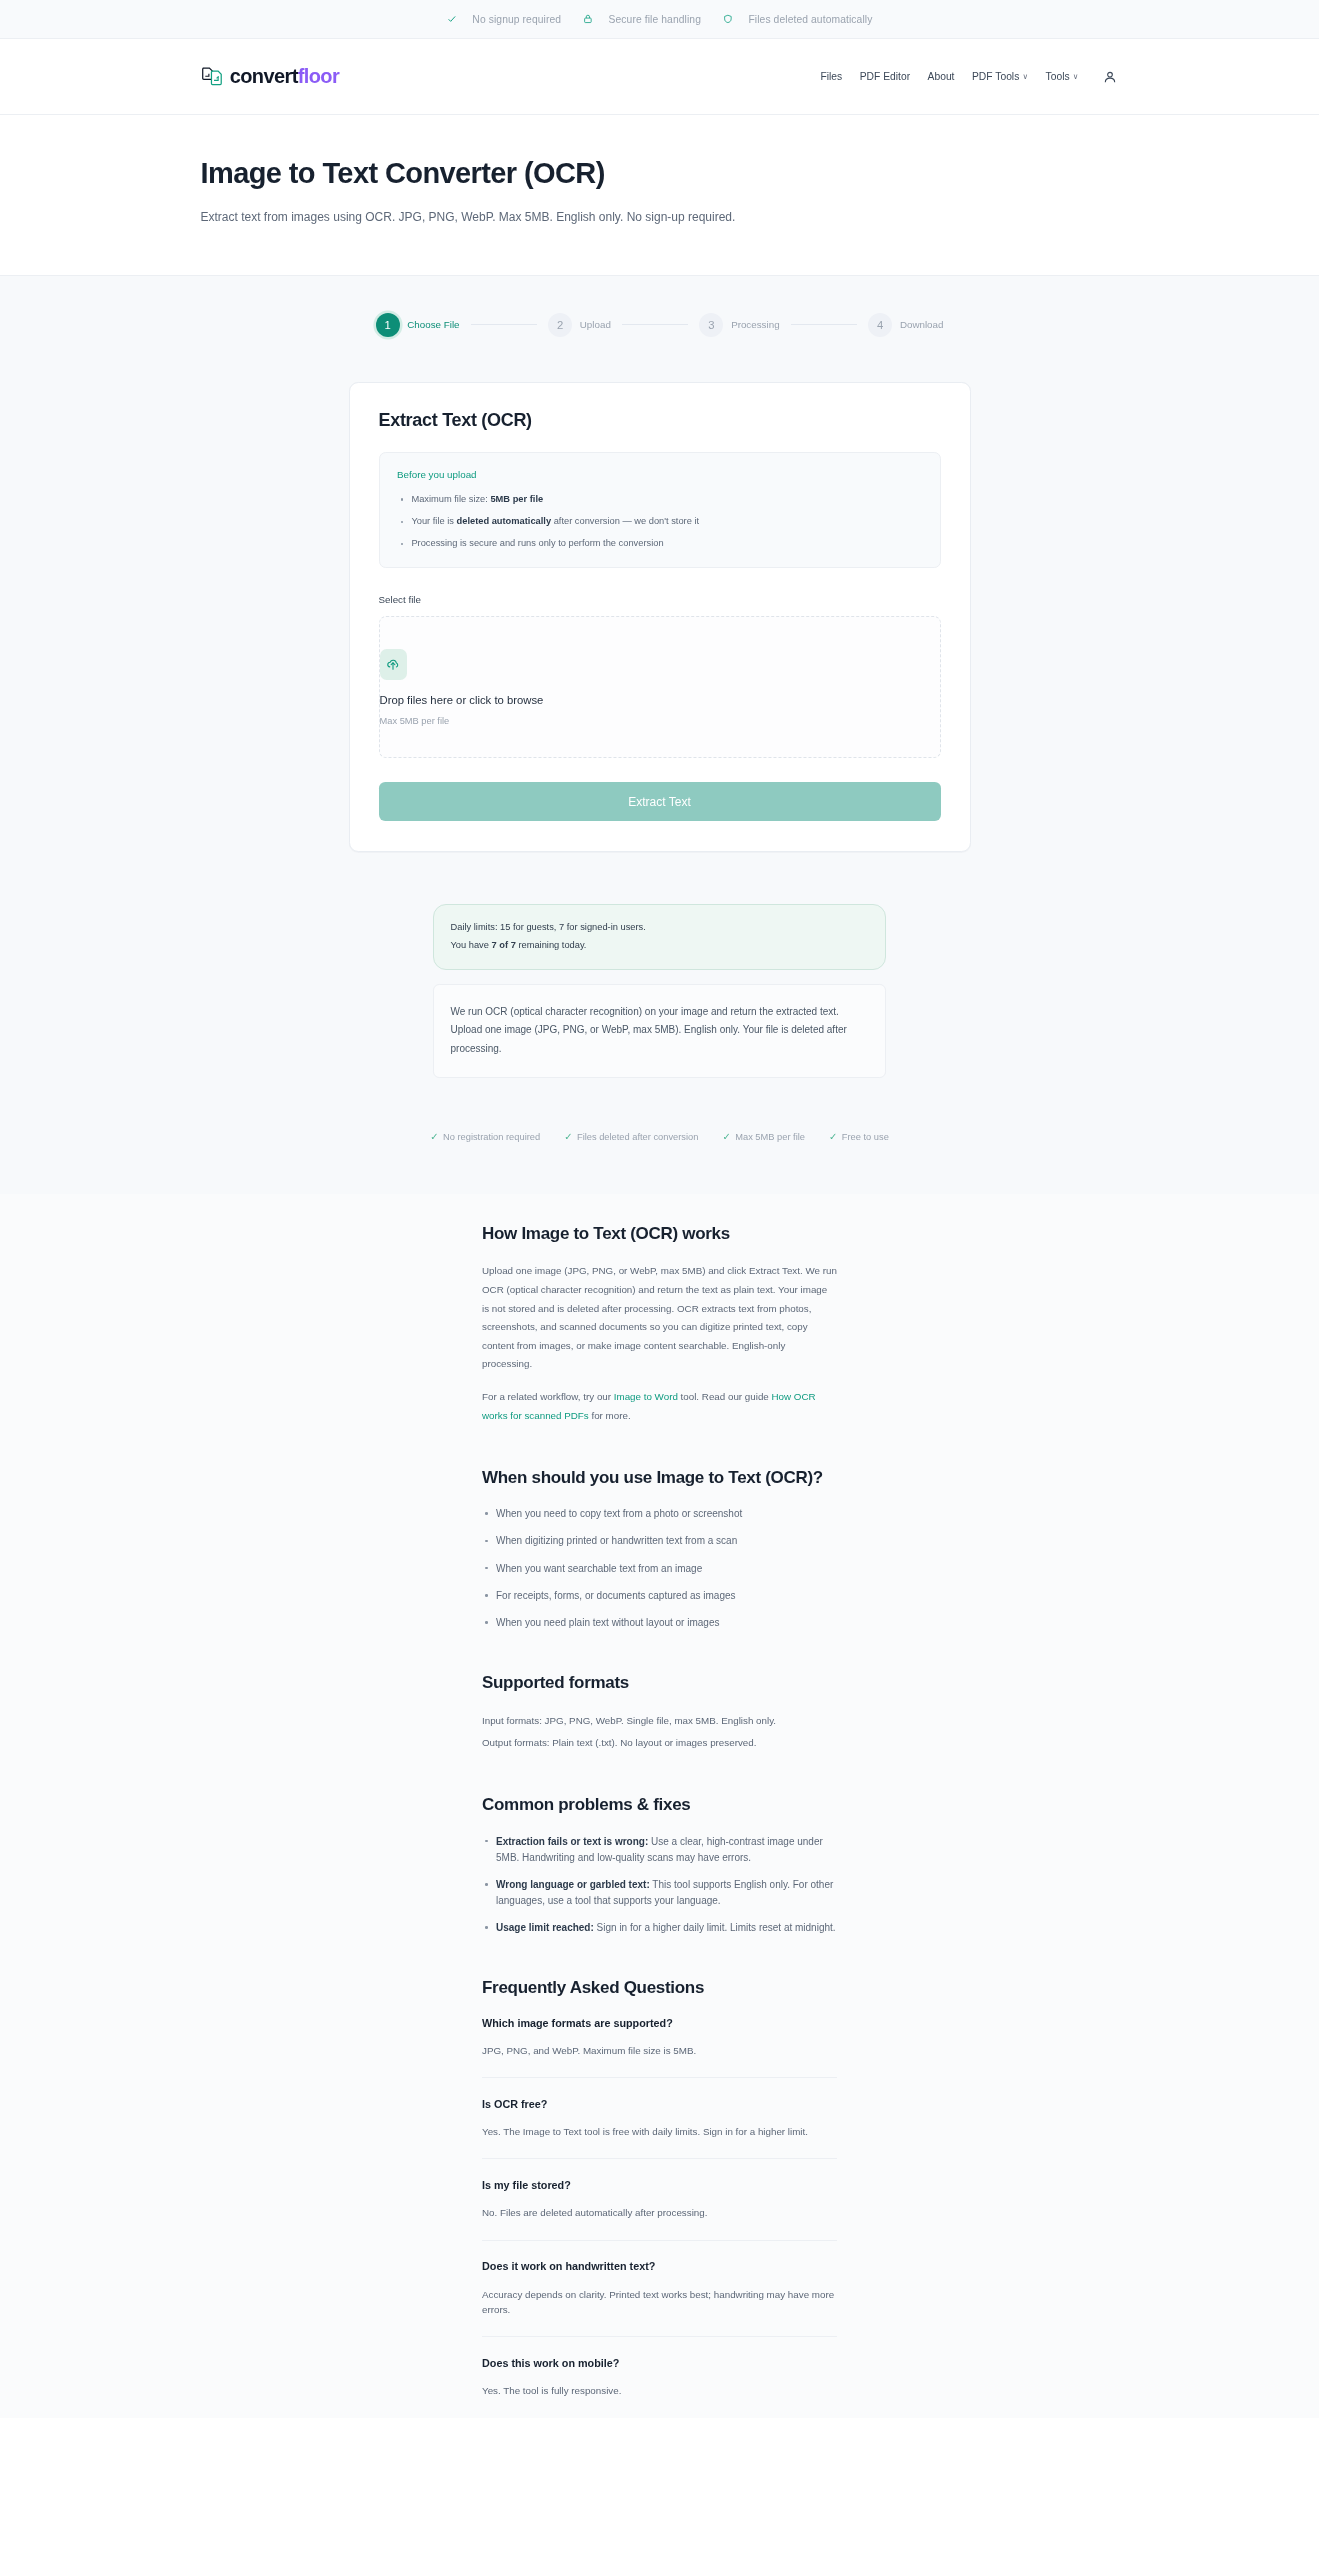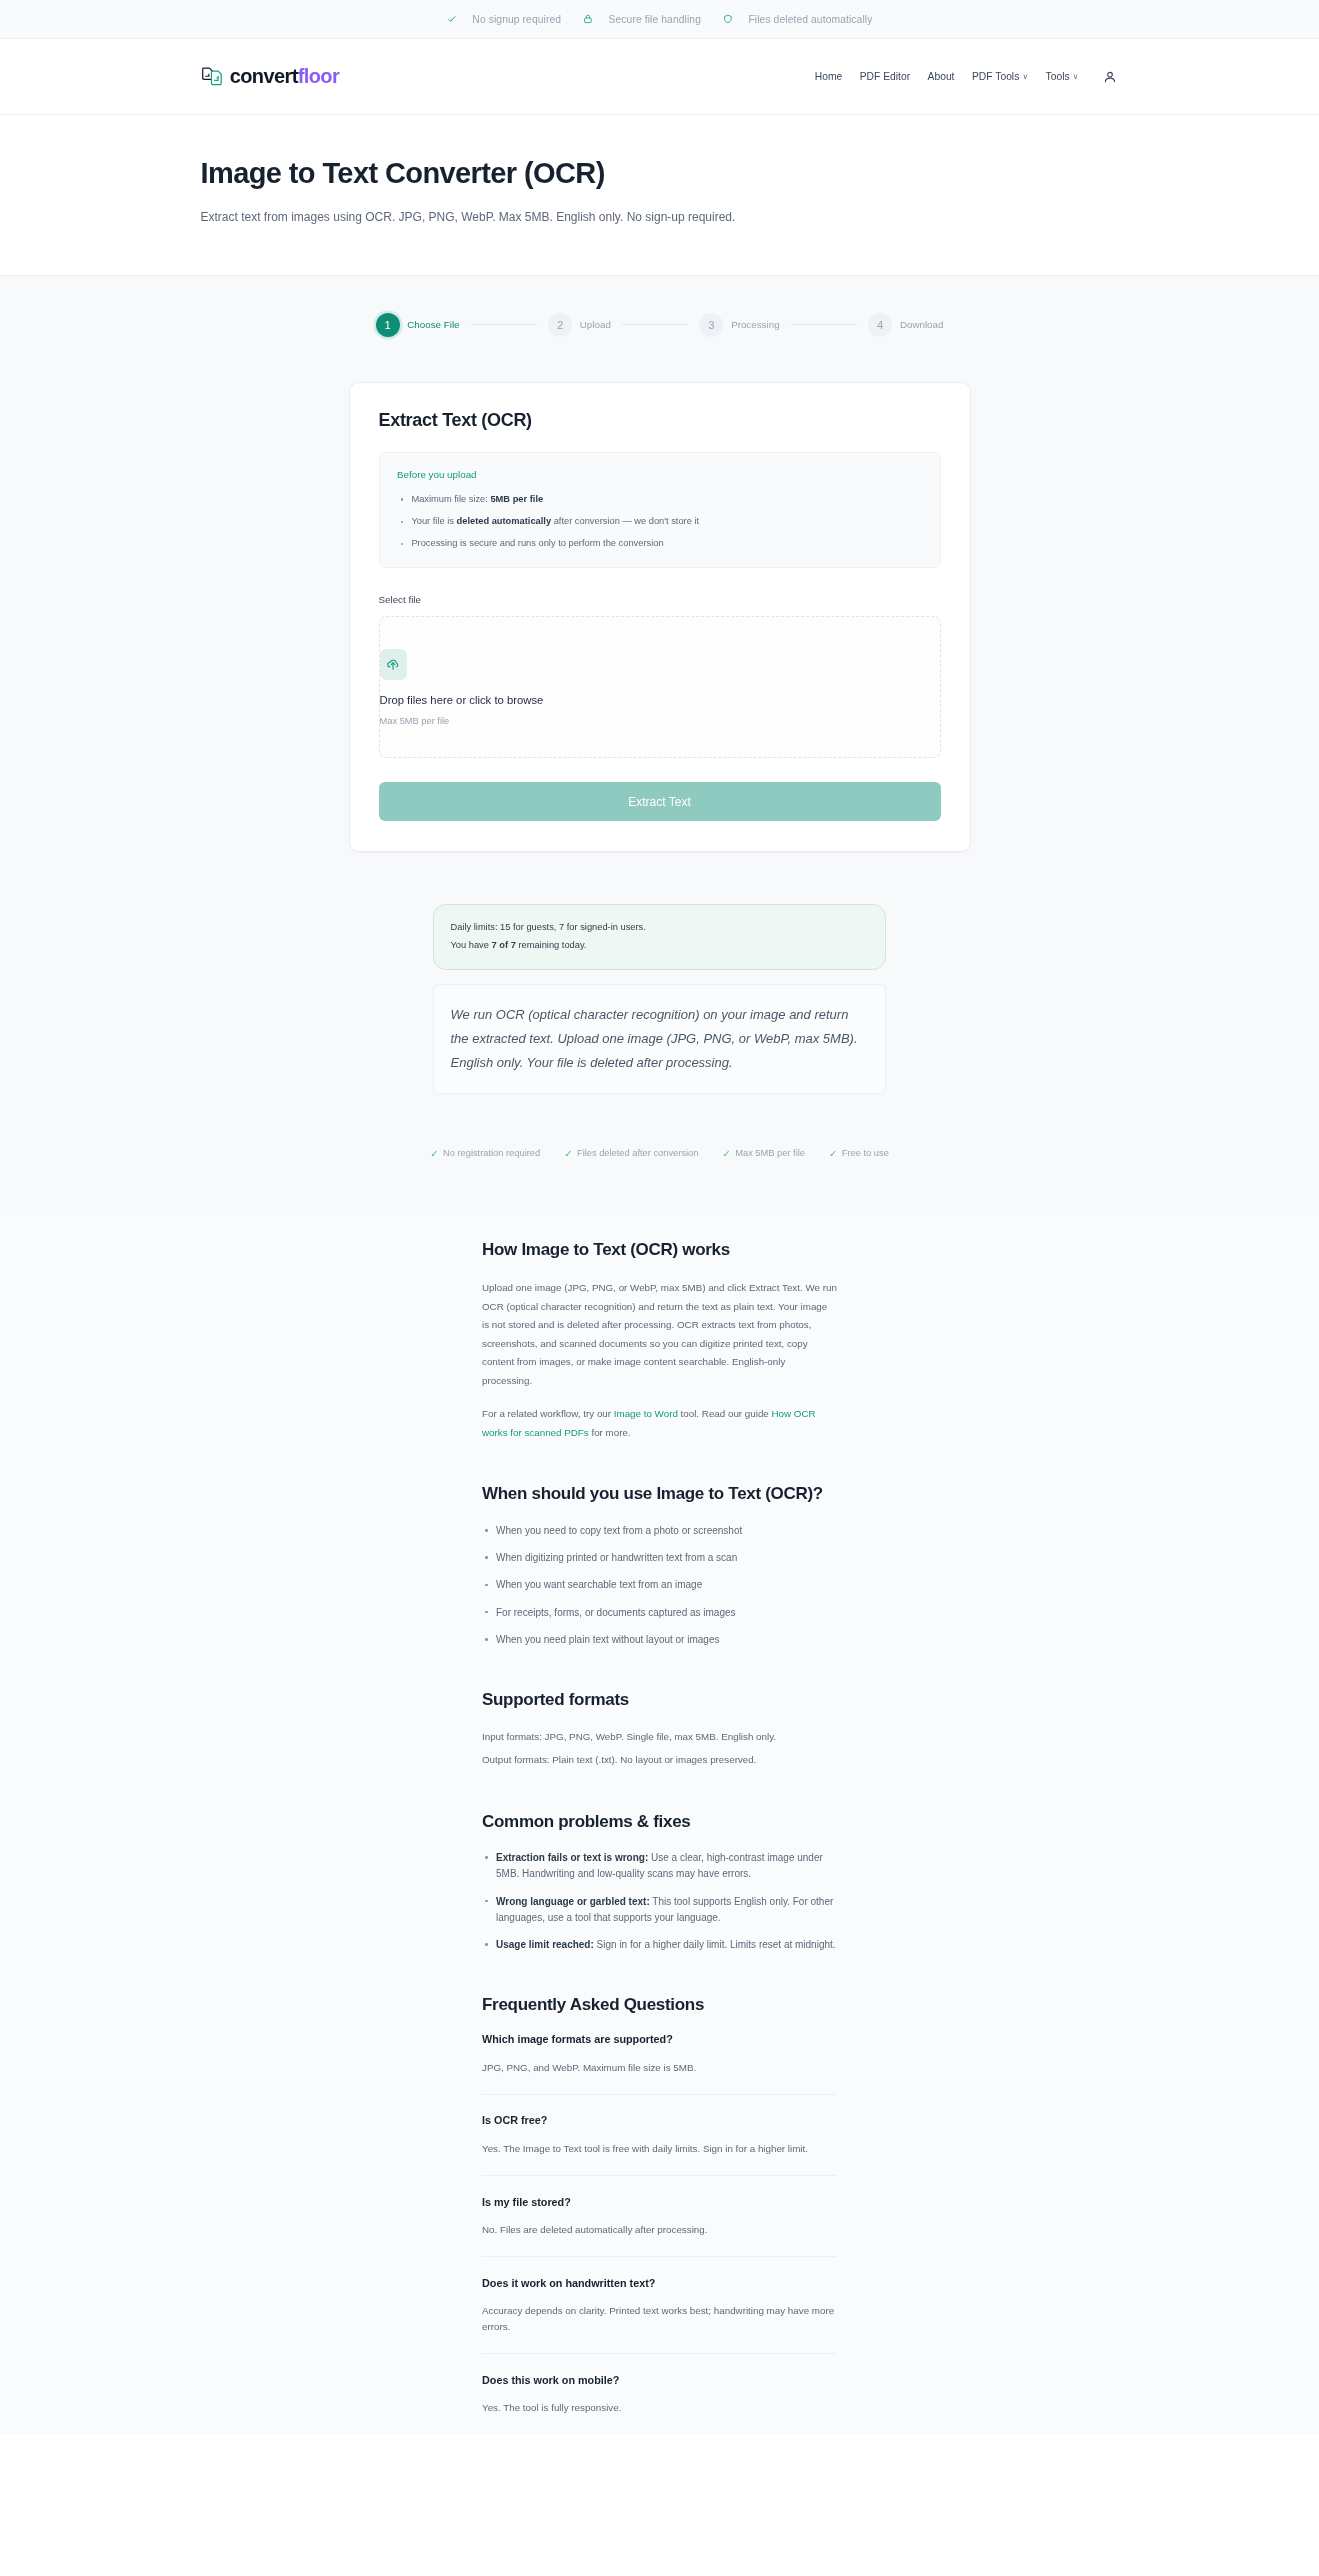--- a/index.html
+++ b/index.html
@@ -253,21 +253,21 @@
     margin-bottom: 14px;
   }
   .limit-box p { font-size: 9.3px; color: #33404f; line-height: 1.85; }
   .limit-box b { font-weight: 700; }
   .info-box {
     border: 0.5px solid #eceff3;
     border-radius: 6.2px;
     padding: 17.5px 16.5px 18.5px;
     background: #fbfcfd;
   }
-  .info-box p { font-size: 13px; color: #4a5766; line-height: 1.85; font-style: italic; }
+  .info-box p { font-size: 10px; color: #4a5766; line-height: 1.85; }
 
   .badges {
     display: flex; align-items: center; justify-content: center;
     gap: 24px;
     margin-top: 54px;
   }
   .badge {
     display: flex; align-items: center; gap: 4.6px;
     font-size: 9.3px; color: #9aa3af;
   }
@@ -345,21 +345,21 @@
           <path d="M20 10h13l6 6v18a2 2 0 0 1-2 2H22a2 2 0 0 1-2-2V12a2 2 0 0 1 2-2z" stroke="#12a182" stroke-width="2.4" fill="#fff"></path>
           <path d="M25 28h8v-7" stroke="#12a182" stroke-width="2.2"></path>
           <path d="M30 24l4-4" stroke="#12a182" stroke-width="2.2"></path>
         </svg>
       </span>
       <span class="logo-text"><span class="a">convert</span><span class="b">floor</span></span>
     </a>
 
     <nav class="nav">
       <a class="nav-link" href="#">
-          <span>Home</span>
+          <span>Files</span>
         </a>
       <a class="nav-link" href="#">
           <span>PDF Editor</span>
         </a>
       <a class="nav-link" href="#">
           <span>About</span>
         </a>
       <a class="nav-link" href="#">
           <span>PDF Tools</span>
           <span class="caret">∨</span>

